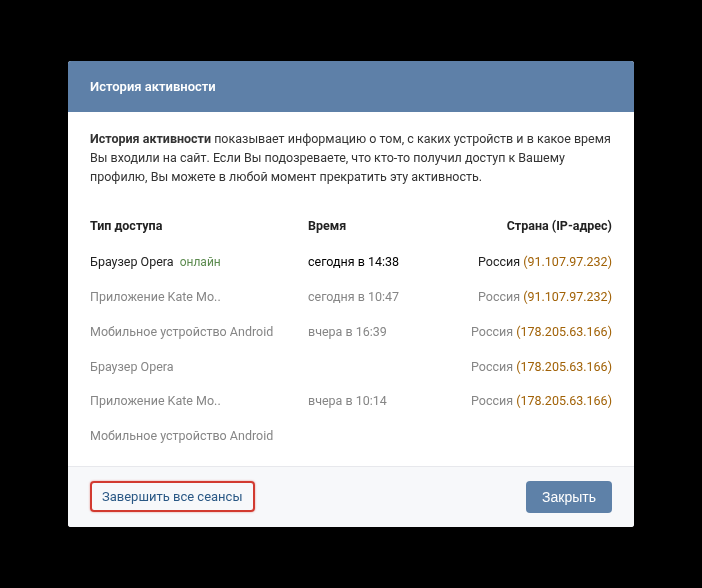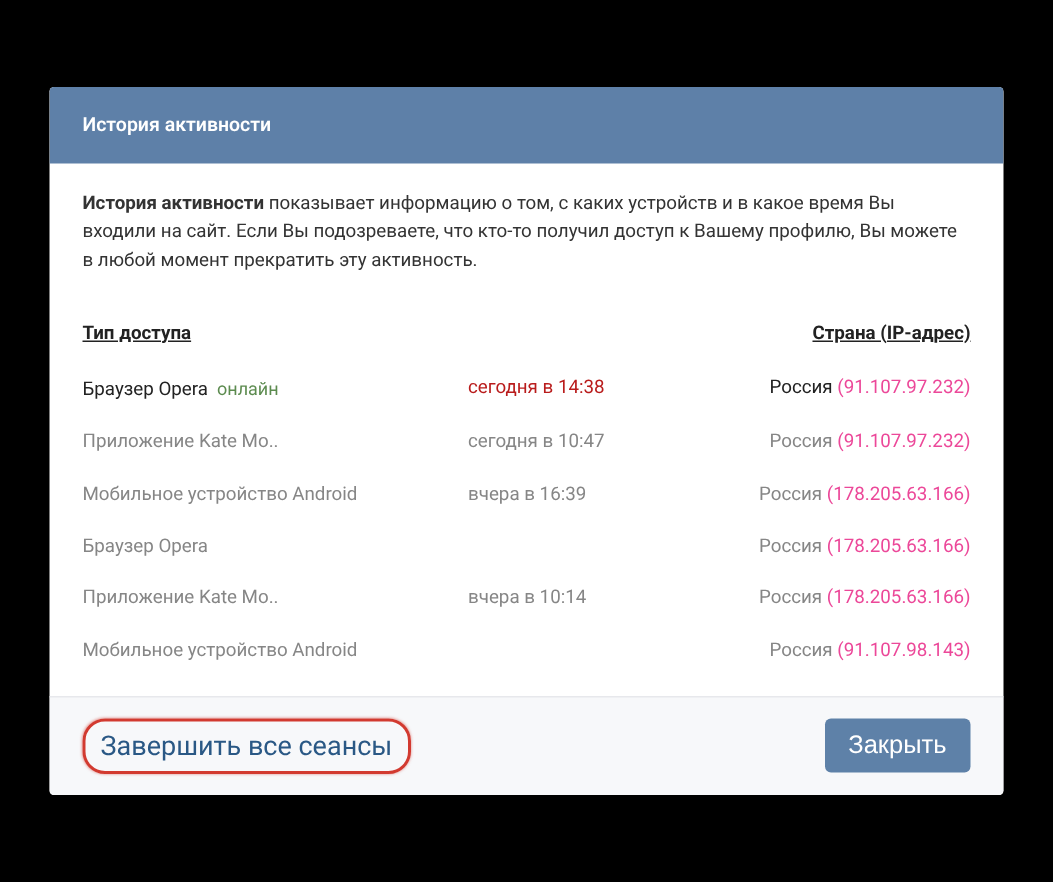--- a/index.html
+++ b/index.html
@@ -6,21 +6,21 @@
 body {
   font-family: -apple-system, BlinkMacSystemFont, "Segoe UI", Roboto, Helvetica, Arial, sans-serif;
   background: #000;
   width: 702px;
   height: 588px;
   display: flex;
   align-items: center;
   justify-content: center;
 }
 .modal {
-  width: 636px;
+  width: 566px;
   background: #fff;
   border-radius: 3px;
   overflow: hidden;
   box-shadow: 0 2px 12px rgba(0,0,0,0.3);
 }
 .modal-header {
   background: #5e80a8;
   padding: 18px 22px;
   color: #fff;
   font-size: 13px;
@@ -38,78 +38,78 @@
   width: 100%;
 }
 .row {
   display: flex;
   padding: 8px 0;
 }
 .head-row {
   font-weight: 700;
   color: #222;
   padding-bottom: 10px;
-  text-decoration: underline;
 }
 .col-type { flex: 0 0 218px; }
 .col-time { flex: 0 0 136px; }
 .col-country { flex: 1; text-align: right; }
-.row.session { color: #868686; gap: 39px; }
+.row.session { color: #868686; }
 .row.session.current .col-type { color: #222; }
-.row.session.current .col-time { color: #b91c1c; }
+.row.session.current .col-time { color: #000000; }
 .online {
   color: #5c8b4f;
   font-size: 12px;
   margin-left: 6px;
 }
 .country-name { color: #868686; }
-.ip { color: #ec4899; }
+.ip { color: #a16207; }
 .row.session.current .country-name { color: #222; }
 .modal-footer {
   border-top: 1px solid #e7e8ec;
   padding: 14px 22px;
   display: flex;
   align-items: center;
   justify-content: space-between;
   background: #f7f8fa;
 }
 .end-sessions {
   color: #2a5885;
-  font-size: 18px;
+  font-size: 13px;
   cursor: pointer;
   padding: 6px 10px;
   border: 2px solid #d23a30;
-  border-radius: 15px;
+  border-radius: 4px;
   box-shadow: 0 0 2px rgba(210,58,48,0.6);
 }
 .btn-close {
   background: #5e81a8;
   color: #fff;
   border: none;
   padding: 8px 16px;
   border-radius: 4px;
-  font-size: 17px;
+  font-size: 14px;
   cursor: pointer;
   font-weight: 500;
 }
 </style>
 </head>
 <body>
 
 <div class="modal">
   <div class="modal-header">
     <span>История активности</span>
   </div>
   <div class="modal-body">
     <div class="desc">
       <strong>История активности</strong><span> показывает информацию о том, с каких устройств и в какое время Вы входили на сайт. Если Вы подозреваете, что кто-то получил доступ к Вашему профилю, Вы можете в любой момент прекратить эту активность.</span>
     </div>
     <div class="table">
       <div class="row head-row">
         <div class="col-type">Тип доступа</div>
+        <div class="col-time">Время</div>
         <div class="col-country">Страна (IP-адрес)</div>
       </div>
 
       <div class="row session current">
         <div class="col-type"><span>Браузер Opera</span><span class="online">онлайн</span></div>
         <div class="col-time">сегодня в 14:38</div>
         <div class="col-country"><span class="country-name">Россия</span> <span class="ip">(91.107.97.232)</span></div>
       </div>
 
       <div class="row session">
@@ -130,21 +130,20 @@
       </div>
 
       <div class="row session">
         <div class="col-type">Приложение Kate Mo..</div>
         <div class="col-time">вчера в 10:14</div>
         <div class="col-country"><span class="country-name">Россия</span> <span class="ip">(178.205.63.166)</span></div>
       </div>
 
       <div class="row session">
         <div class="col-type">Мобильное устройство Android</div>
-        <div class="col-country"><span class="country-name">Россия</span> <span class="ip">(91.107.98.143)</span></div>
       </div>
 
     </div>
   </div>
   <div class="modal-footer">
     <a class="end-sessions">Завершить все сеансы</a>
     <button class="btn-close">Закрыть</button>
   </div>
 </div>
 

